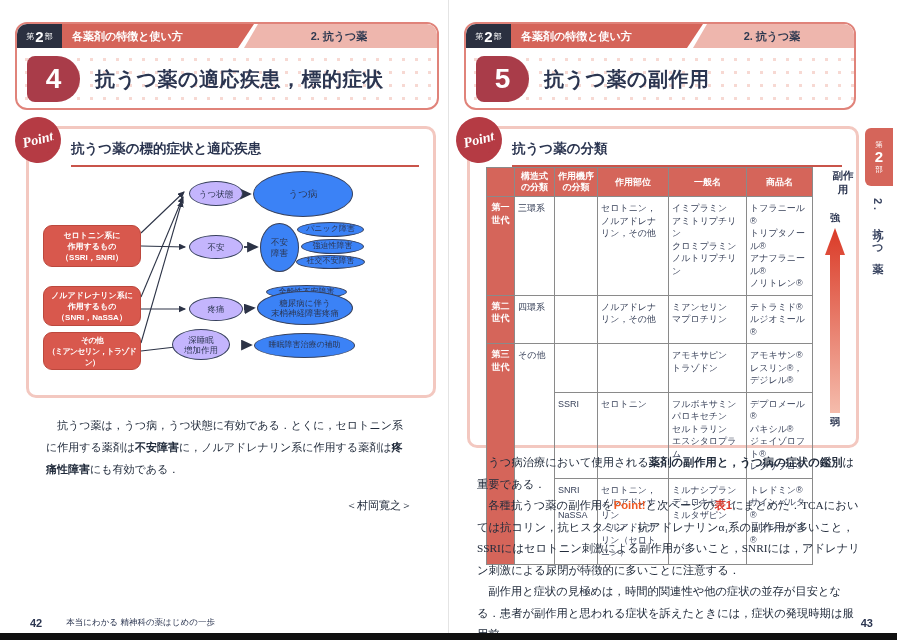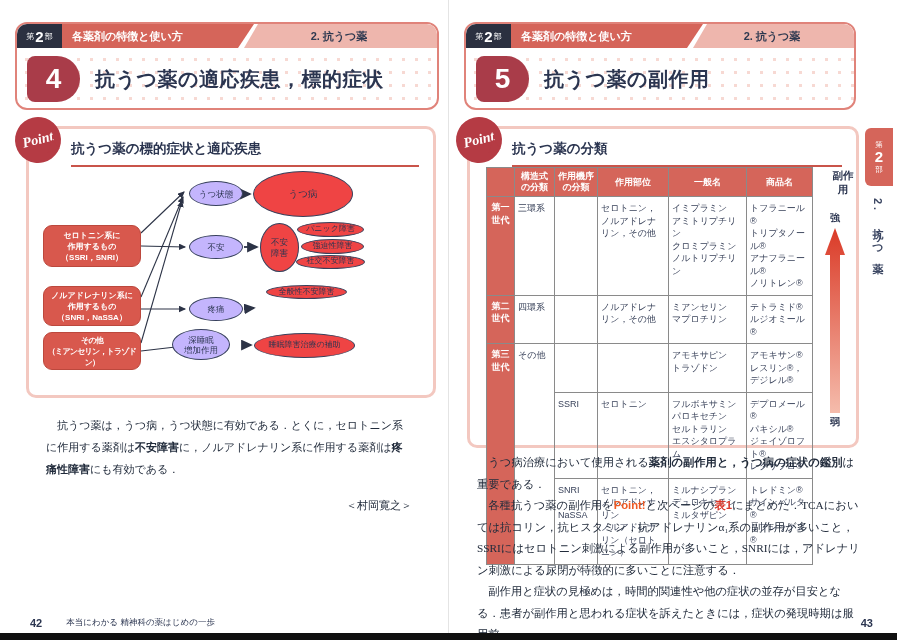--- a/index.html
+++ b/index.html
@@ -71,21 +71,21 @@
   
   .flow { position:absolute; left:0; top:40px; width:404px; height:216px; }
   .flow svg.wires { position:absolute; left:0; top:0; }
   .node { position:absolute; display:flex; align-items:center; justify-content:center;
           text-align:center; white-space:pre-line; }
   .src-box { background:#d8584d; border:1.5px solid #bc483d; color:#fff; border-radius:9px;
              font-size:8px; line-height:11px; font-weight:700; }
   #src3 { letter-spacing:-0.8px; }
   .sym { background:#c4b5fd; border:1.2px solid #37415c; border-radius:50%;
          font-size:8.5px; line-height:10px; color:#2b3550; }
-  .out { background:#ef4444; border:1.2px solid #37415c; border-radius:50%;
+  .out { background:#3b82f6; border:1.2px solid #37415c; border-radius:50%;
          font-size:8.5px; line-height:10.5px; color:#2b3550; }
   #src1 { left:14px; top:56px;  width:98px; height:42px; }
   #src2 { left:14px; top:117px; width:98px; height:40px; }
   #src3 { left:14px; top:163px; width:98px; height:38px; }
   #sym1 { left:160px; top:12px;  width:54px; height:25px; }
   #sym2 { left:160px; top:66px;  width:54px; height:24px; }
   #sym3 { left:160px; top:128px; width:54px; height:24px; }
   #sym4 { left:143px; top:160px; width:58px; height:31px; }
   #out-utsu    { left:224px; top:2px;   width:100px; height:46px; font-size:9.5px; }
   #out-fuan    { left:231px; top:54px;  width:39px;  height:49px; }
@@ -201,20 +201,22 @@
       <div class="node sym" id="sym3">疼痛</div>
       <div class="node sym" id="sym4">深睡眠
 増加作用</div>
       <div class="node out" id="out-utsu">うつ病</div>
       <div class="node out" id="out-fuan">不安
 障害</div>
       <div class="node out" id="out-panic">パニック障害</div>
       <div class="node out" id="out-kyohaku">強迫性障害</div>
       <div class="node out" id="out-shakou">社交不安障害</div>
       <div class="node out" id="out-zenpan">全般性不安障害</div>
+      <div class="node out" id="out-tonyo">糖尿病に伴う
+末梢神経障害疼痛</div>
       <div class="node out" id="out-suimin">睡眠障害治療の補助</div>
     </div>
   </div>
 
   <div class="body-text" id="left-body">
     <p><span>抗うつ薬は，うつ病，うつ状態に有効である．とくに，セロトニン系に作用する薬剤は</span><span class="seg-bold">不安障害</span><span>に，ノルアドレナリン系に作用する薬剤は</span><span class="seg-bold">疼痛性障害</span><span>にも有効である．</span></p>
   </div>
   <div id="author">＜村岡寛之＞</div>
 
   <div id="left-footer">

